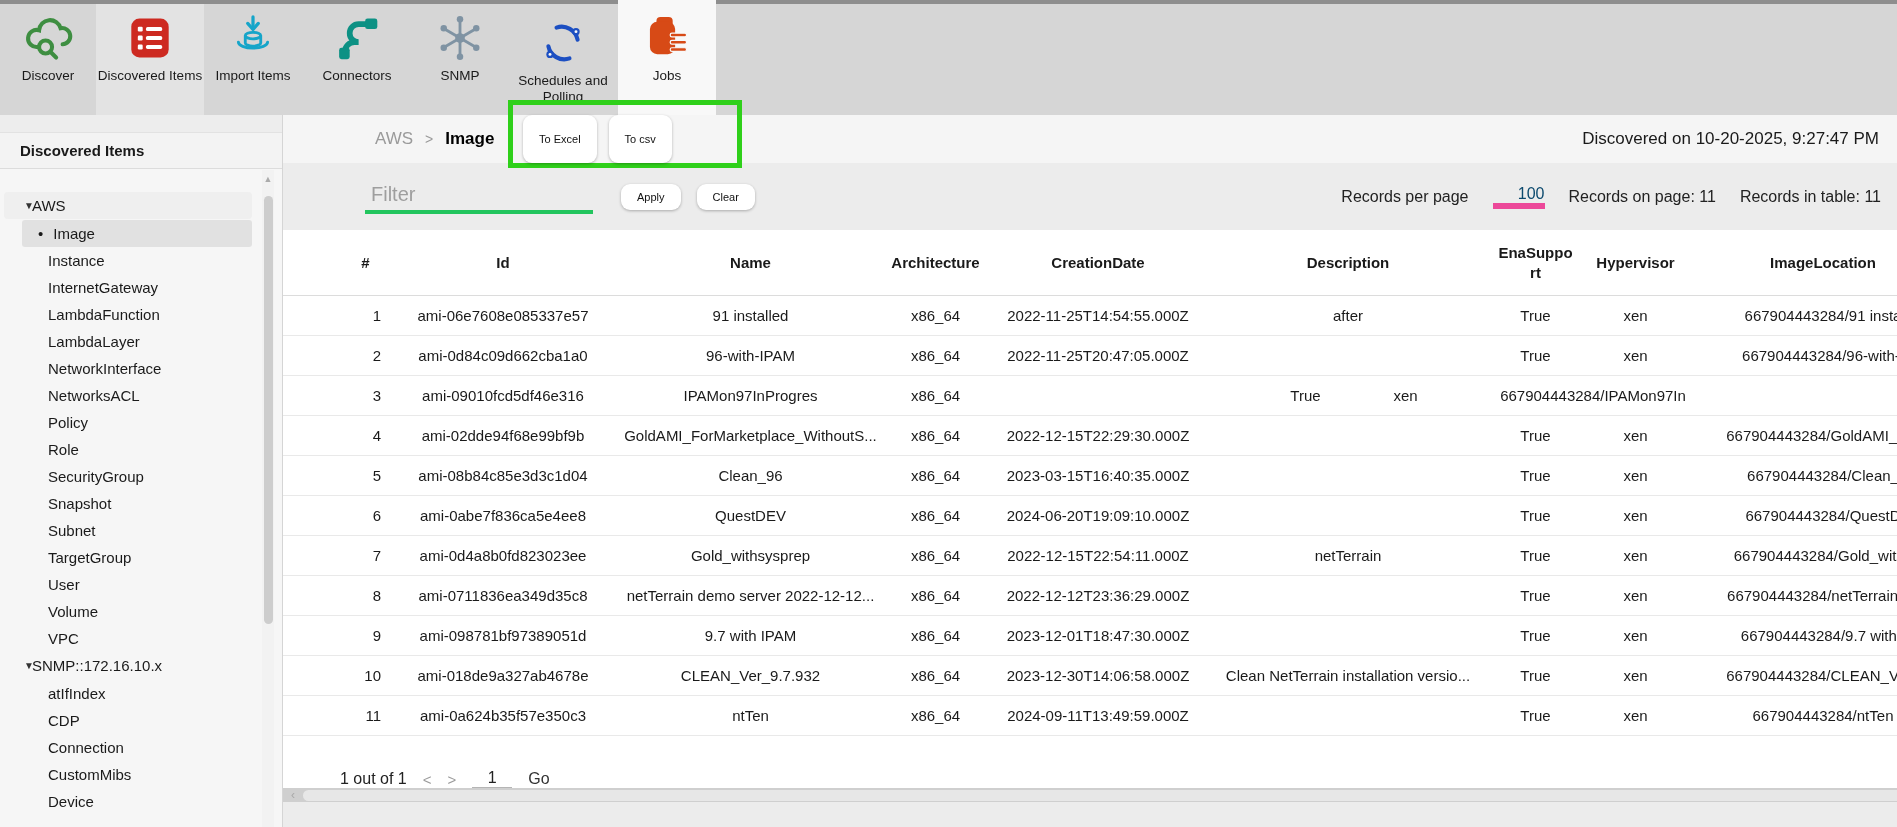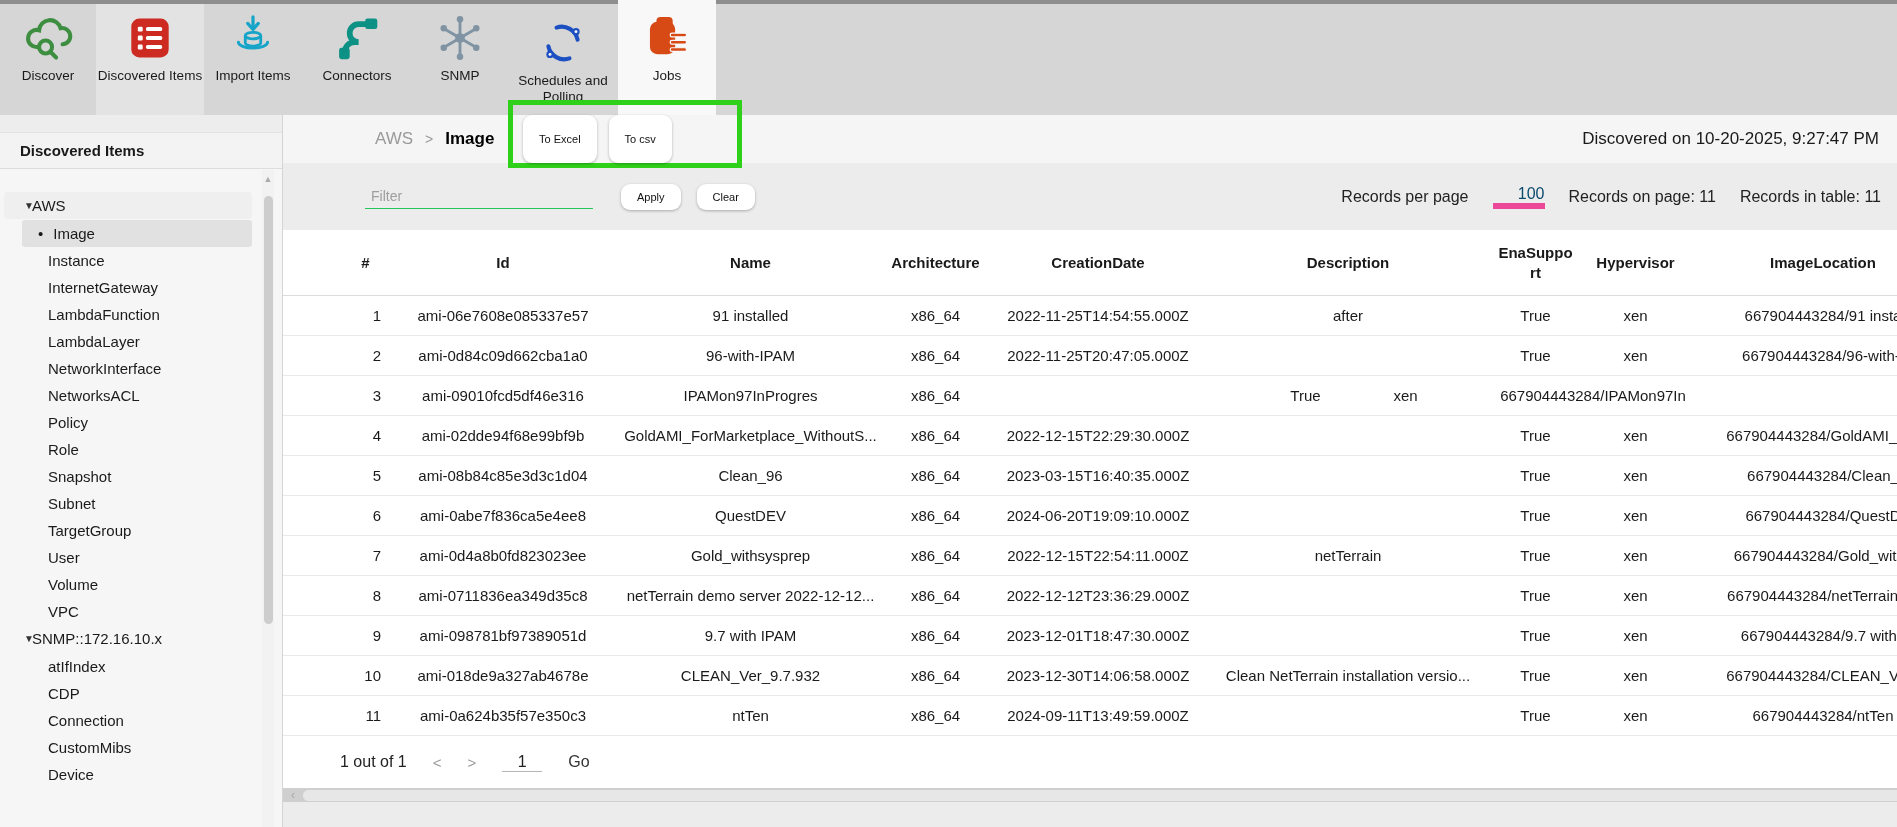--- a/index.html
+++ b/index.html
@@ -50,22 +50,22 @@
   .discovered-on { position:absolute; right:18px; top:0; height:48px; display:flex; align-items:center;
     font-size:17px; color:#1a1a1a; }
 
   
   .export-box { position:absolute; left:508px; top:100px; width:234px; height:68px; z-index:60;
     border:5px solid #2fd01a; display:flex; gap:12px; padding:10px 0 0 10px; }
   .pill-btn { background:#fff; border:none; border-radius:9px; padding:7px 16px; font-size:11px;
     font-family:"Liberation Sans", sans-serif; color:#111; box-shadow:0 1px 3px rgba(0,0,0,0.28); cursor:pointer; white-space:nowrap; }
 
   .filter-row { height:67px; background:#ececec; display:flex; align-items:center; padding-left:82px; }
-  .filter-input { width:228px; background:transparent; border:none; border-bottom:1px solid #22c55e;
-    font-size:14px; padding:4px 6px; color:#333; font-family:"Liberation Sans", sans-serif; }
+  .filter-input { width:228px; background:transparent; border:none; border-bottom:4px solid #22c55e;
+    font-size:20px; padding:4px 6px; color:#333; font-family:"Liberation Sans", sans-serif; }
   .filter-input::placeholder { color:#9e9e9e; }
   .filter-row .pill-btn.apply { margin-left:28px; }
   .filter-row .pill-btn.clear { margin-left:16px; }
   .records { margin-left:auto; display:flex; align-items:center; gap:24px; padding-right:16px; font-size:16px; color:#222; }
   .per-page-input { width:52px; text-align:right; background:transparent; border:none;
     border-bottom:6px solid #ec4899; color:#0c4a6e; font-size:16px; font-family:"Liberation Sans", sans-serif; }
 
   
   .table-panel { background:#fff; width:1614px; }
   .thead, .trow { display:flex; padding-left:55px; width:1680px; }
@@ -77,21 +77,21 @@
     white-space:nowrap; overflow:visible; }
   .c0{width:55px; justify-content:flex-end; padding-right:12px;}
   .c1{width:220px}.c2{width:275px}.c3{width:95px; padding:0 3px;}
   .c4{width:230px}.c5{width:270px}.c6{width:105px; padding:0 14px;}
   .c7{width:95px; padding:0 8px;}.c8{width:280px}
   .th.c3,.th.c6,.th.c7 { word-break:break-all; }
   .th.c0 { justify-content:center; padding-right:0; }
   .td.c5 { white-space:nowrap; }
 
   
-  .pagination { height:52px; background:#fff; display:flex; align-items:center; gap:26px; padding-left:57px; font-size:16px; }
+  .pagination { height:52px; background:#fff; display:flex; align-items:flex-end; gap:16px; padding-left:57px; font-size:16px; }
   .page-summary { color:#222; }
   .page-arrow { background:none; border:none; color:#9a9a9a; font-size:15px; cursor:pointer;
     font-family:"Liberation Sans", sans-serif; }
   .page-input { width:40px; text-align:center; background:transparent; border:none;
     border-bottom:1px solid #b5b5b5; font-size:16px; color:#222; font-family:"Liberation Sans", sans-serif; }
   .go-btn { background:none; border:none; font-size:16px; color:#333; cursor:pointer; font-family:"Liberation Sans", sans-serif; }
 
   
   .hscroll { position:relative; height:14px; background:#cfcfcf; width:1614px; }
   .h-left { position:absolute; left:2px; top:0; height:14px; width:16px; color:#a9a9a9; font-size:12px;
@@ -231,20 +231,23 @@
           <div class="tree-row child">
             <span>NetworksACL</span>
           </div>
           <div class="tree-row child">
             <span>Policy</span>
           </div>
           <div class="tree-row child">
             <span>Role</span>
           </div>
           <div class="tree-row child">
+            <span>SecurityGroup</span>
+          </div>
+          <div class="tree-row child">
             <span>Snapshot</span>
           </div>
           <div class="tree-row child">
             <span>Subnet</span>
           </div>
           <div class="tree-row child">
             <span>TargetGroup</span>
           </div>
           <div class="tree-row child">
             <span>User</span>

